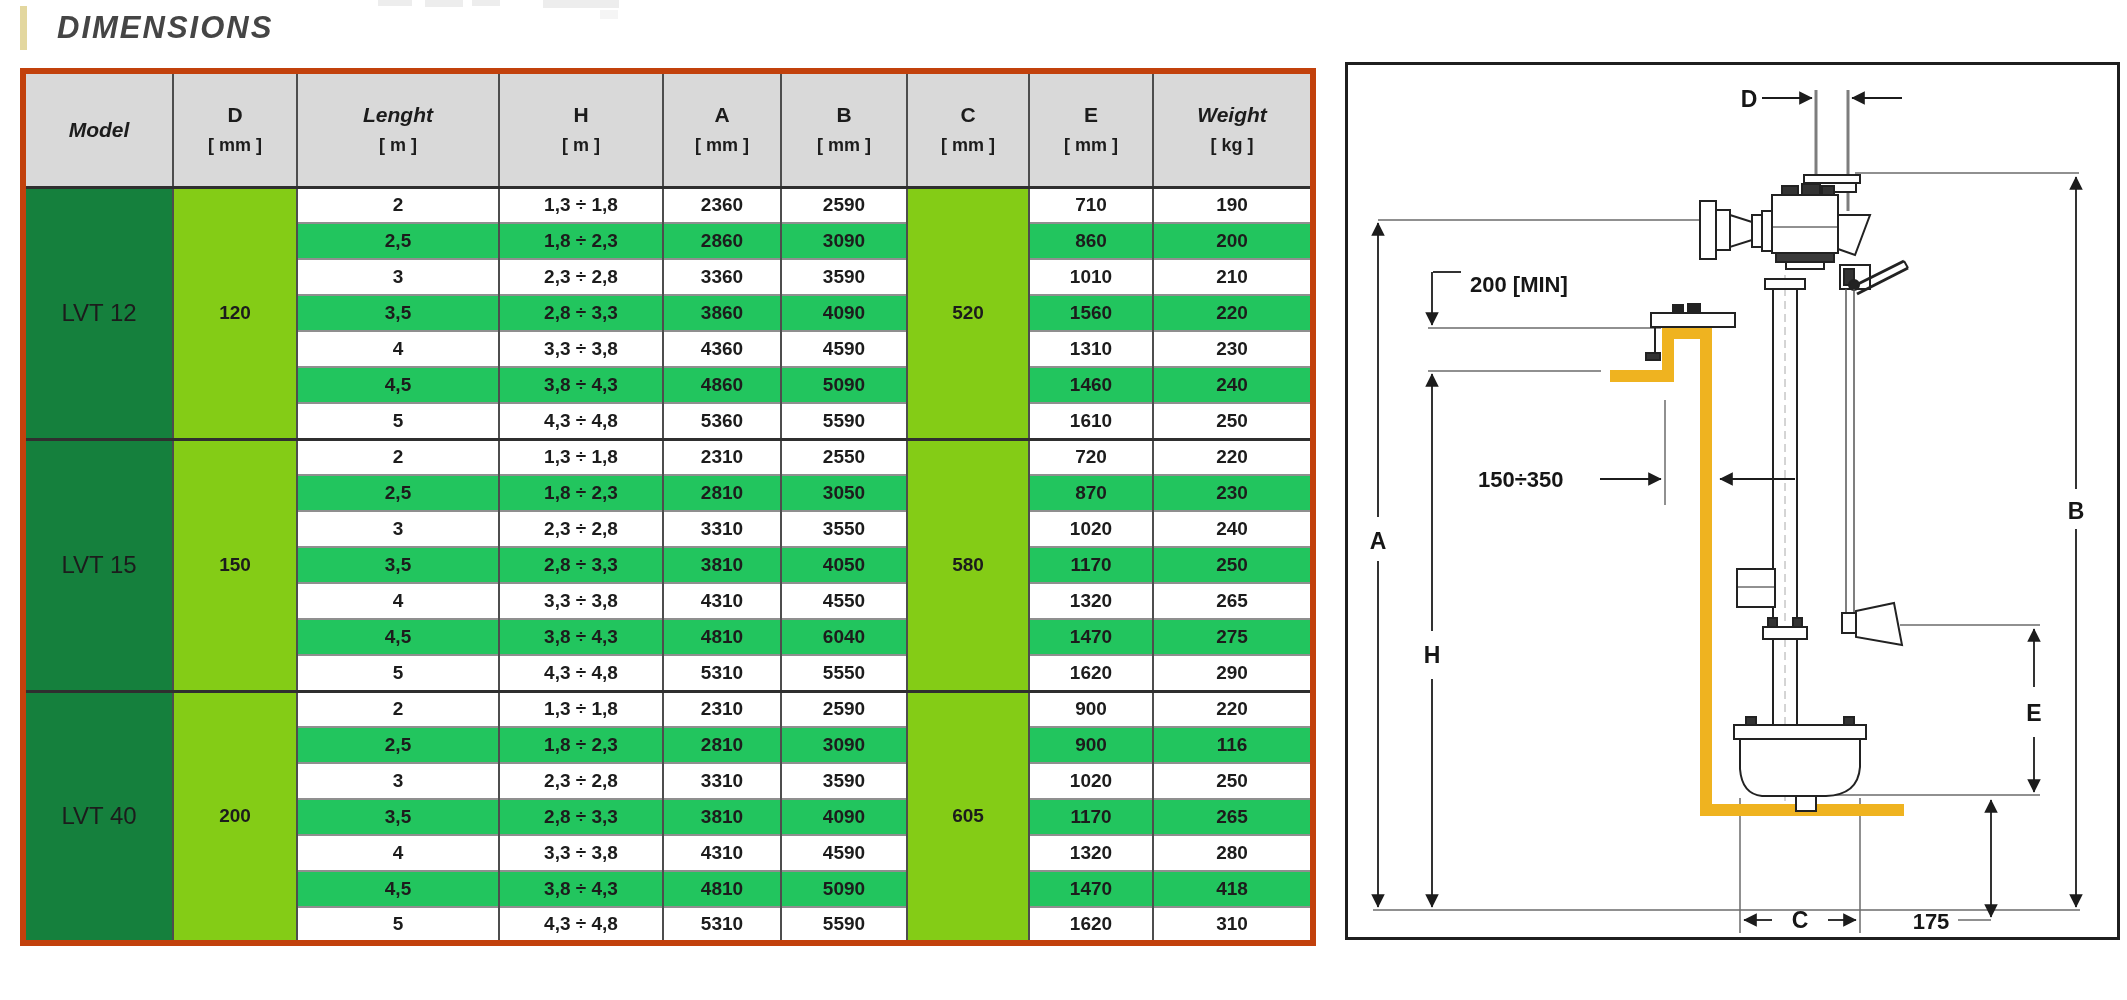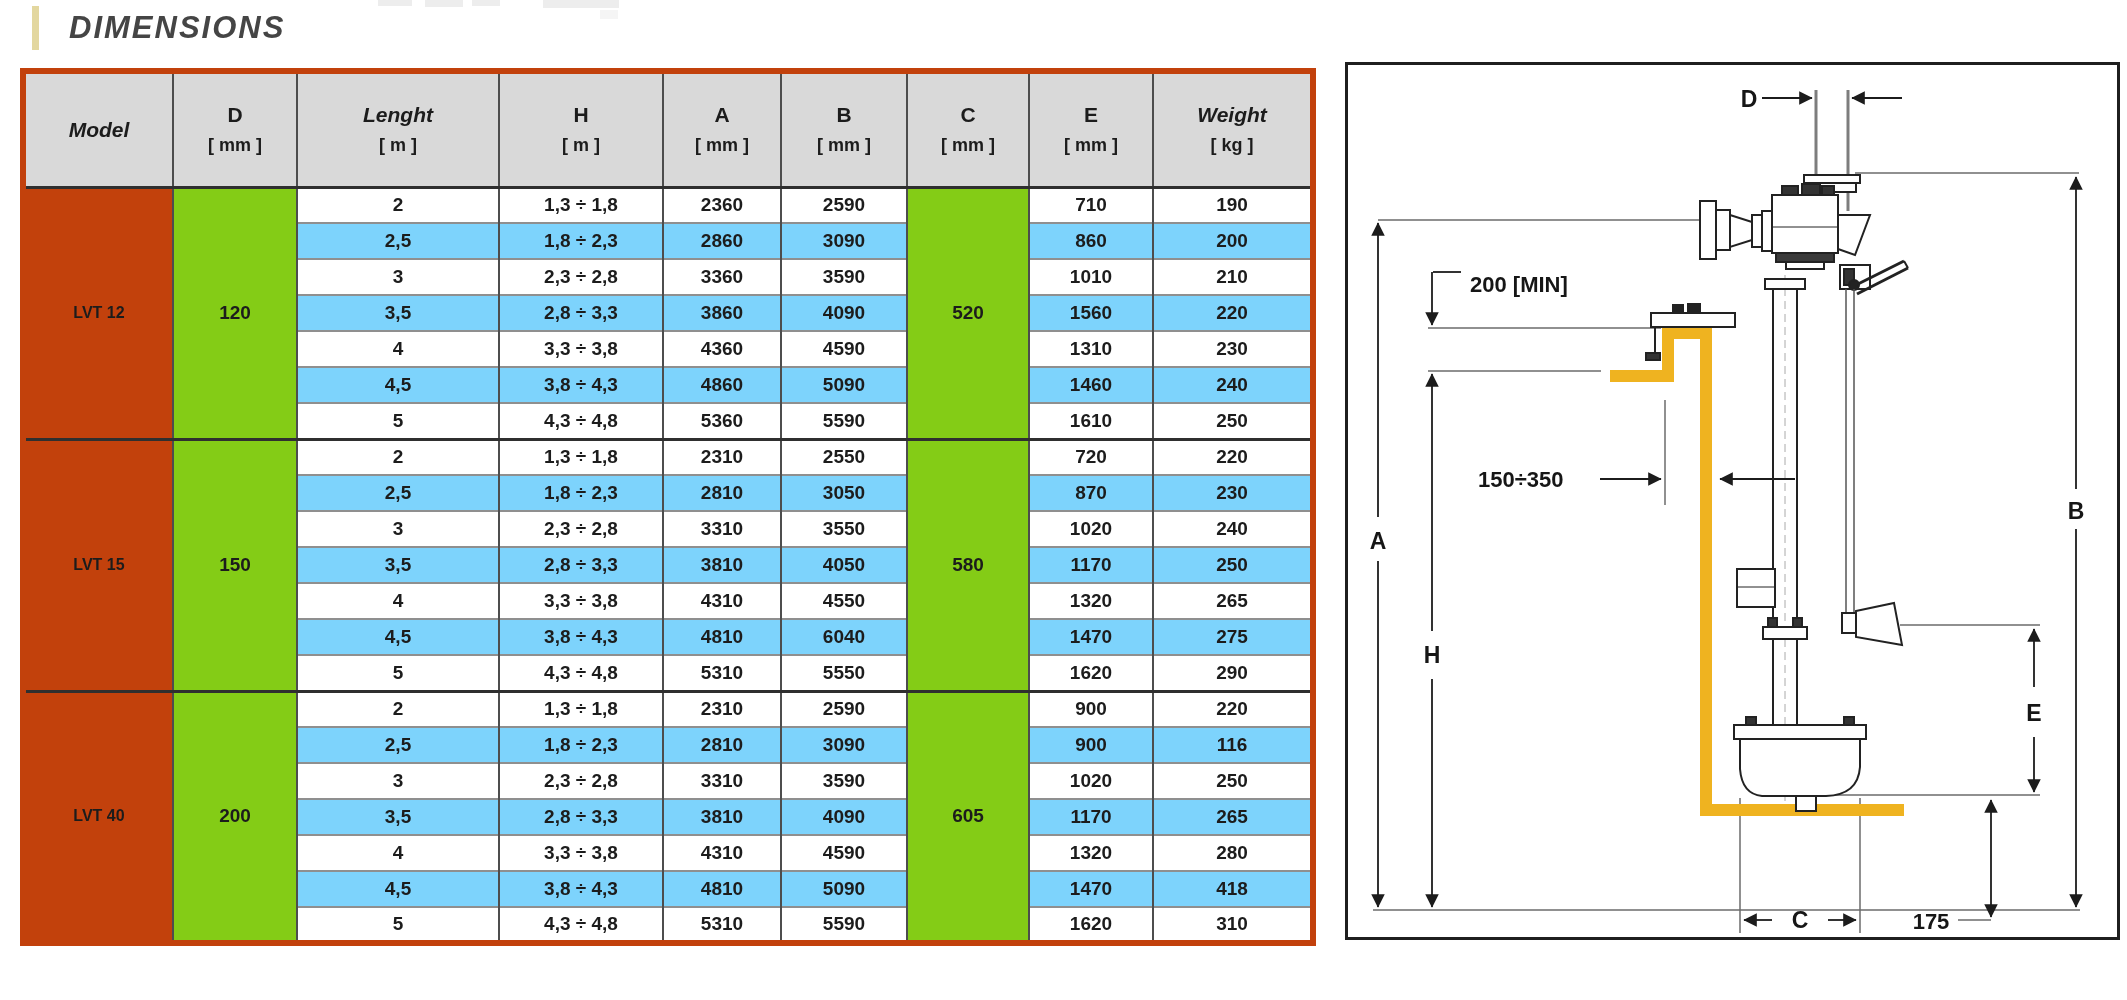--- a/index.html
+++ b/index.html
@@ -3,21 +3,21 @@
 <meta charset="utf-8">
 <style>
   html,body{margin:0;padding:0;}
   body{
     width:2127px;height:1000px;background:#ffffff;position:relative;overflow:hidden;
     font-family:"Liberation Sans", sans-serif;
   }
   
   .smudge{position:absolute;top:0;background:#ededed;}
   
-  .title-row{position:absolute;left:32px;top:6px;display:flex;align-items:center;}
+  .title-row{position:absolute;left:20px;top:6px;display:flex;align-items:center;}
   .title-bar{display:inline-block;width:7px;height:44px;background:#e3d79f;margin-right:30px;}
   .page-title{
     font-style:italic;font-weight:600;font-size:31px;color:#454545;
     letter-spacing:2px;margin:0;
   }
   
   table.dim{
     position:absolute;left:20px;top:68px;width:1290px;
     border-collapse:collapse;table-layout:fixed;
     border:6px solid #c2410c;
@@ -29,23 +29,23 @@
   }
   tr.hdr{height:116px;}
   tr.hdr th{
     background:#d9d9d9;border-bottom:3px solid #2f2f2f;border-top:3px solid #2f2f2f;
   }
   .lbl{font-size:21px;font-weight:bold;}
   .lbl.it{font-style:italic;}
   .unit{font-size:18px;font-weight:bold;margin-top:8px;}
   tr.row{height:36px;}
   tr.row td{font-size:19px;font-weight:600;border-top:2px solid #8f8f8f;background:#ffffff;}
-  tr.row.alt td{background:#7dd3fc;}
+  tr.row.alt td{background:#22c55e;}
   tr.row td.merged{background:#84cc16;font-weight:700;}
-  tr.row td.model{background:#c2410c;font-weight:bold;font-size:16px;}
+  tr.row td.model{background:#15803d;font-weight:normal;font-size:24px;}
   tr.gstart td{border-top:3px solid #2f2f2f;}
   
   .diagram-box{
     position:absolute;left:1345px;top:62px;width:769px;height:872px;
     border:3px solid #1f1f1f;background:#ffffff;box-sizing:content-box;
   }
   svg text{font-family:"Liberation Sans", sans-serif;font-weight:bold;fill:#161616;}
 </style>
 </head>
 <body>

